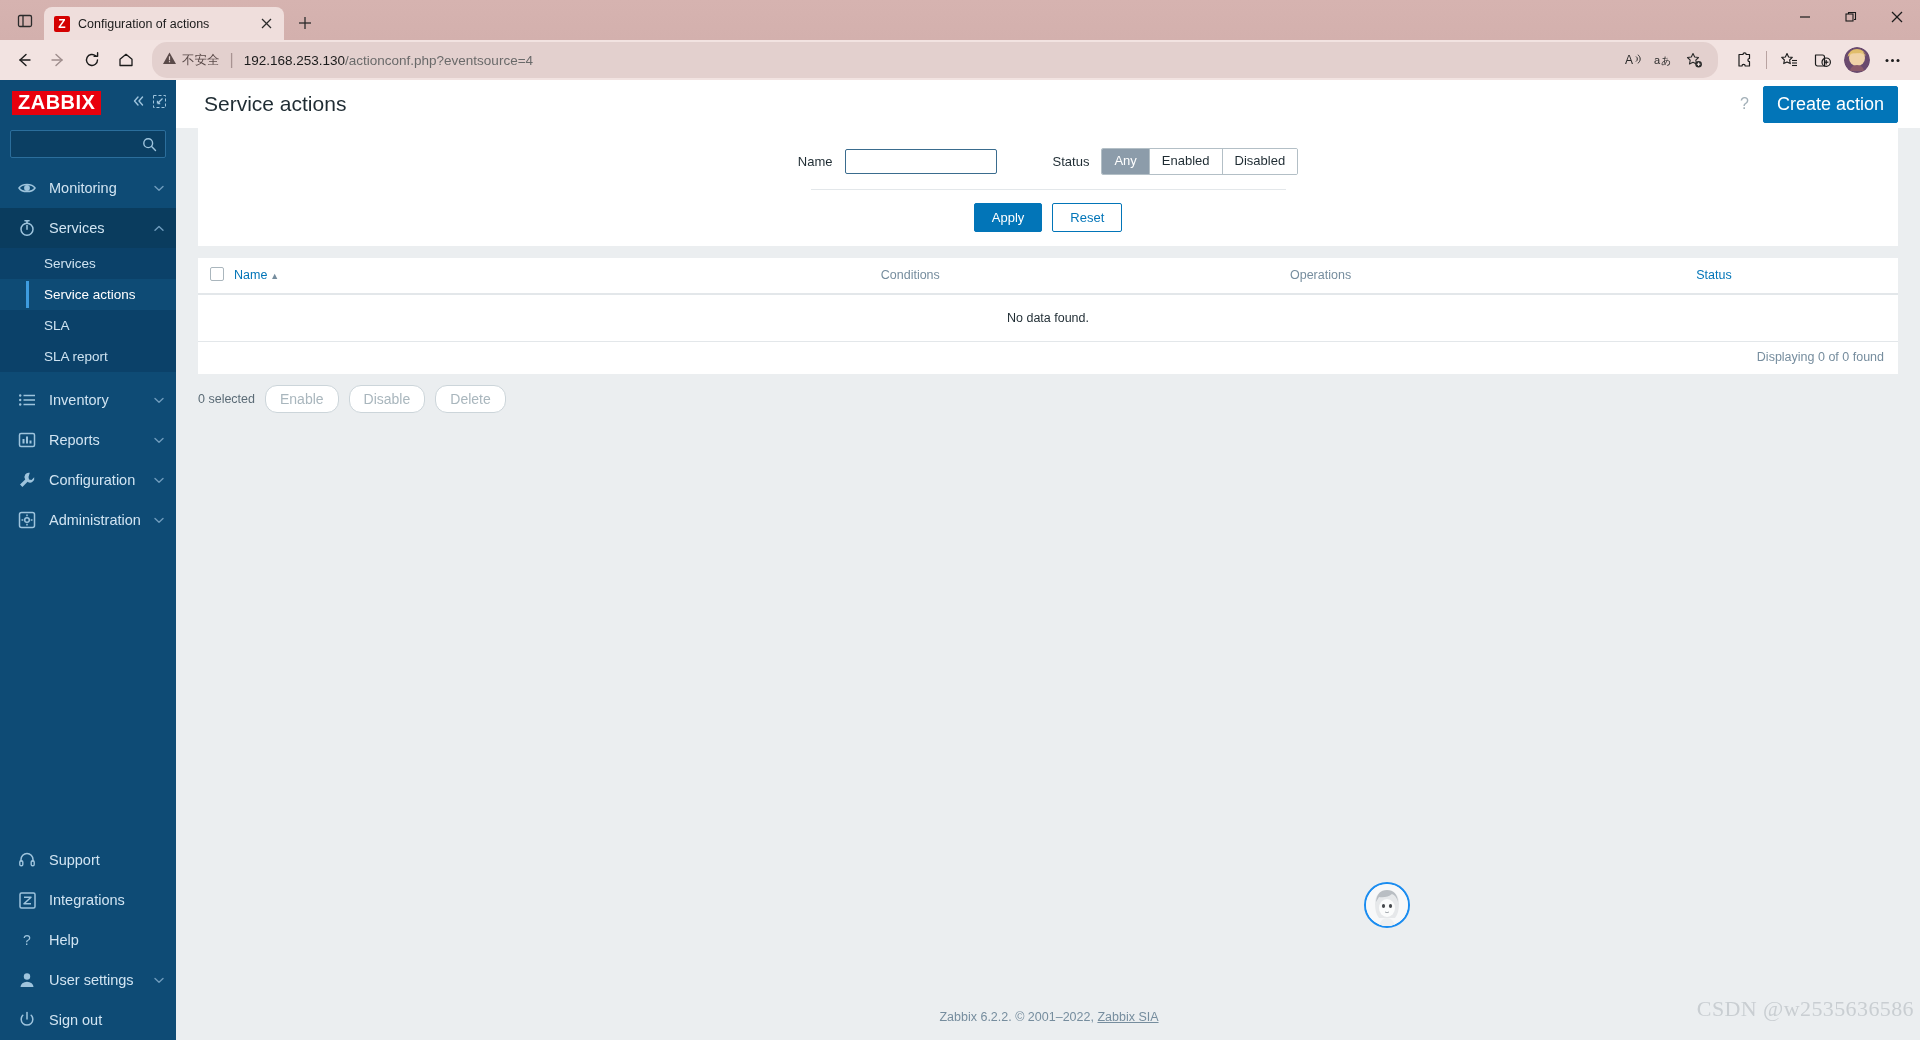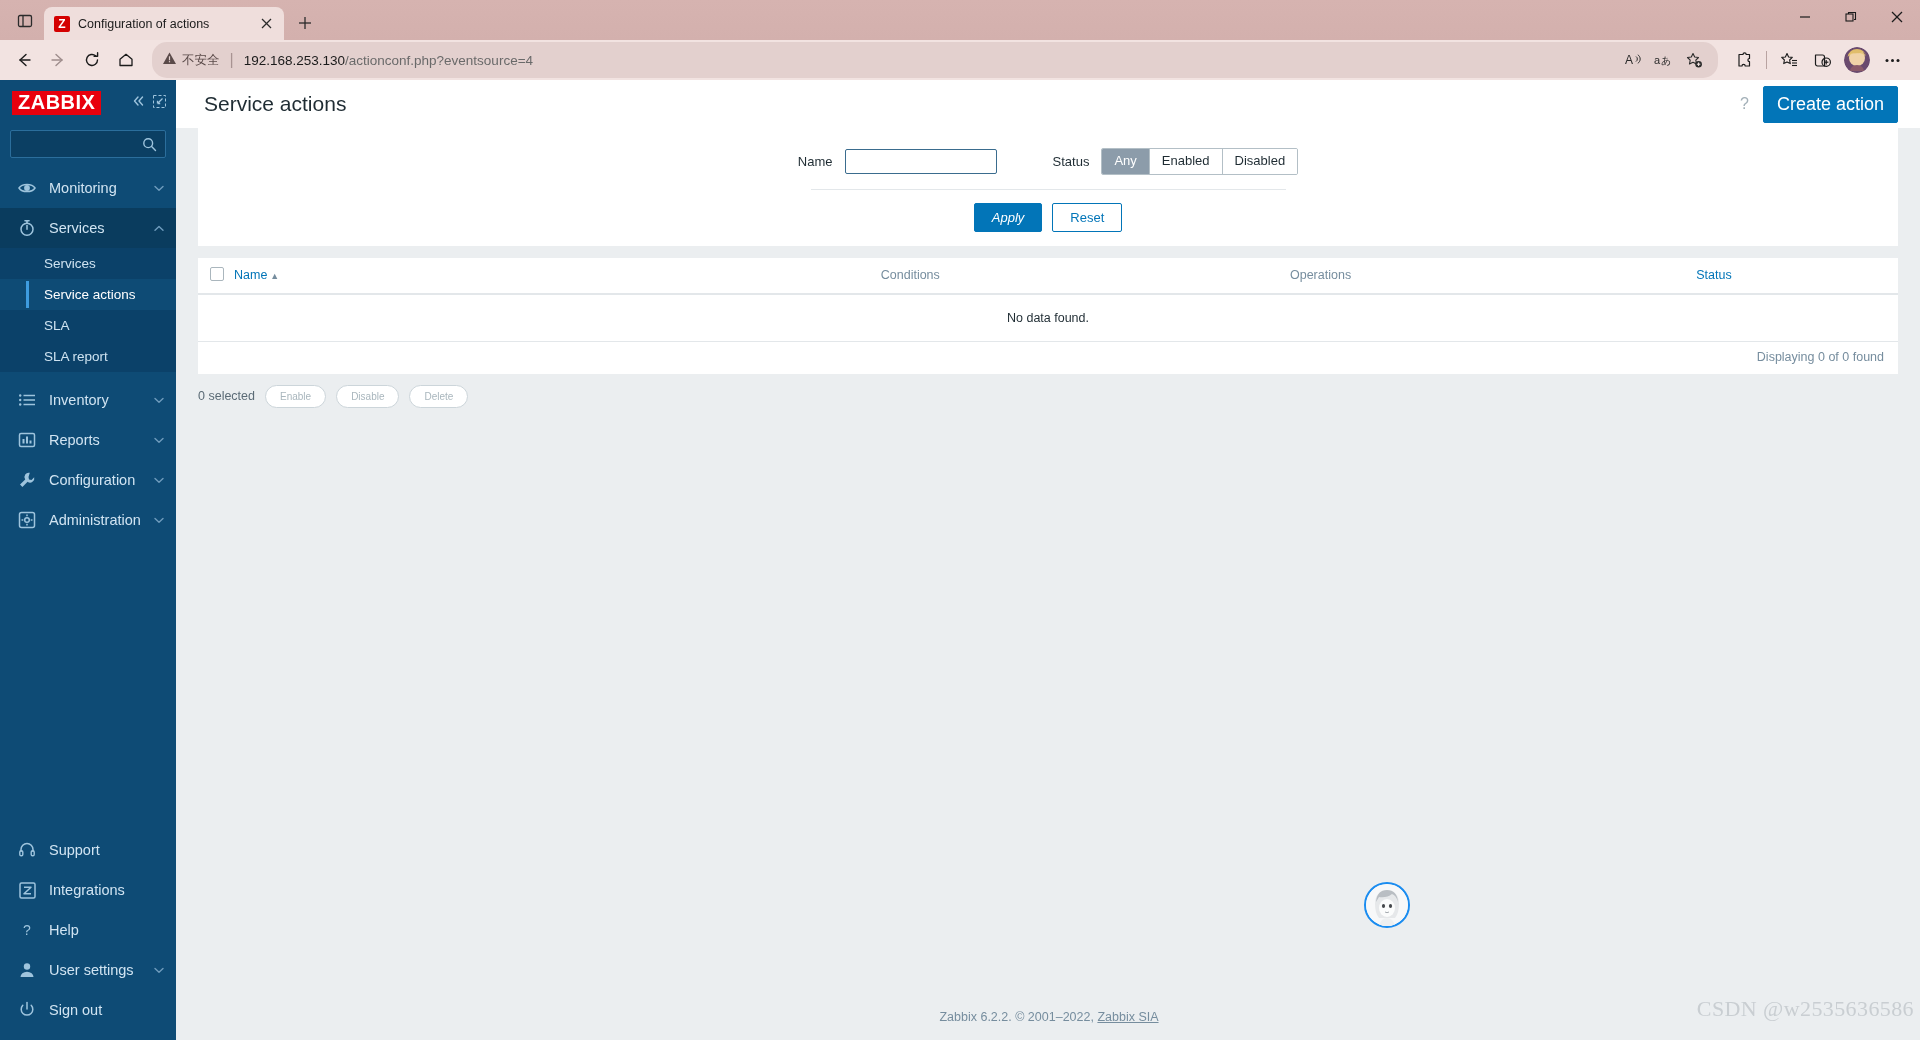--- a/index.html
+++ b/index.html
@@ -163,21 +163,21 @@
     height: 31px; display: flex; align-items: center;
     padding-left: 44px;
     font-size: 13.5px; color: #cfe3f1;
     position: relative;
   }
   .sb-subitem.active { background: #0e4b75; color: #ffffff; }
   .sb-subitem.active::before {
     content:""; position:absolute; left:26px; top:2px; bottom:2px; width:3px; background:#3e9ce0;
   }
   .sb-spacer { flex: 1; }
-  .sb-bottom { padding-bottom: 10px; }
+  .sb-bottom { }
 
   
   .content {
     flex: 1; display: flex; flex-direction: column;
     background: #ebeef0;
     min-width: 0;
     position: relative;
   }
   .page-head {
     background: #fff;
@@ -254,21 +254,21 @@
     margin: 14px auto 0 auto;
     width: 475px;
   }
   .filter-actions {
     display: flex; justify-content: center; gap: 10px;
     padding-top: 13px;
   }
   .btn-apply {
     background: #0275b8; color:#fff; border: 1px solid #0275b8;
     border-radius: 2px; font-size: 13px; padding: 6px 17px;
-    font-family: "Liberation Sans", sans-serif; cursor:pointer;font-style:italic;
+    font-family: "Liberation Sans", sans-serif; cursor:pointer;
   }
   .btn-reset {
     background: #fff; color:#0275b8; border: 1px solid #0275b8;
     border-radius: 2px; font-size: 13px; padding: 6px 17px;
     font-family: "Liberation Sans", sans-serif; cursor:pointer;
   }
 
   .table-wrap { margin: 12px 22px 0 22px; background: #fff; }
   table.list { width: 100%; border-collapse: collapse; }
   table.list thead th {
@@ -299,21 +299,21 @@
   }
 
   .bulk-row {
     display: flex; align-items: center; gap: 10px;
     padding: 11px 0 0 22px;
     font-size: 12.5px; color: #5b6b76;
   }
   .btn-disabled {
     background: #fff; color: #a9b6bd;
     border: 1px solid #ccd5da; border-radius: 12px;
-    font-size: 10px; padding: 5px 14px;
+    font-size: 14px; padding: 5px 14px;
     font-family: "Liberation Sans", sans-serif;
   }
 
   .page-footer {
     position: absolute; left: 2px; right: 0; bottom: 0;
     text-align: center; font-size: 12.5px; color: #768d9e;
     padding-bottom: 16px;
   }
   .page-footer a { color: #768d9e; text-decoration: underline; }
 

